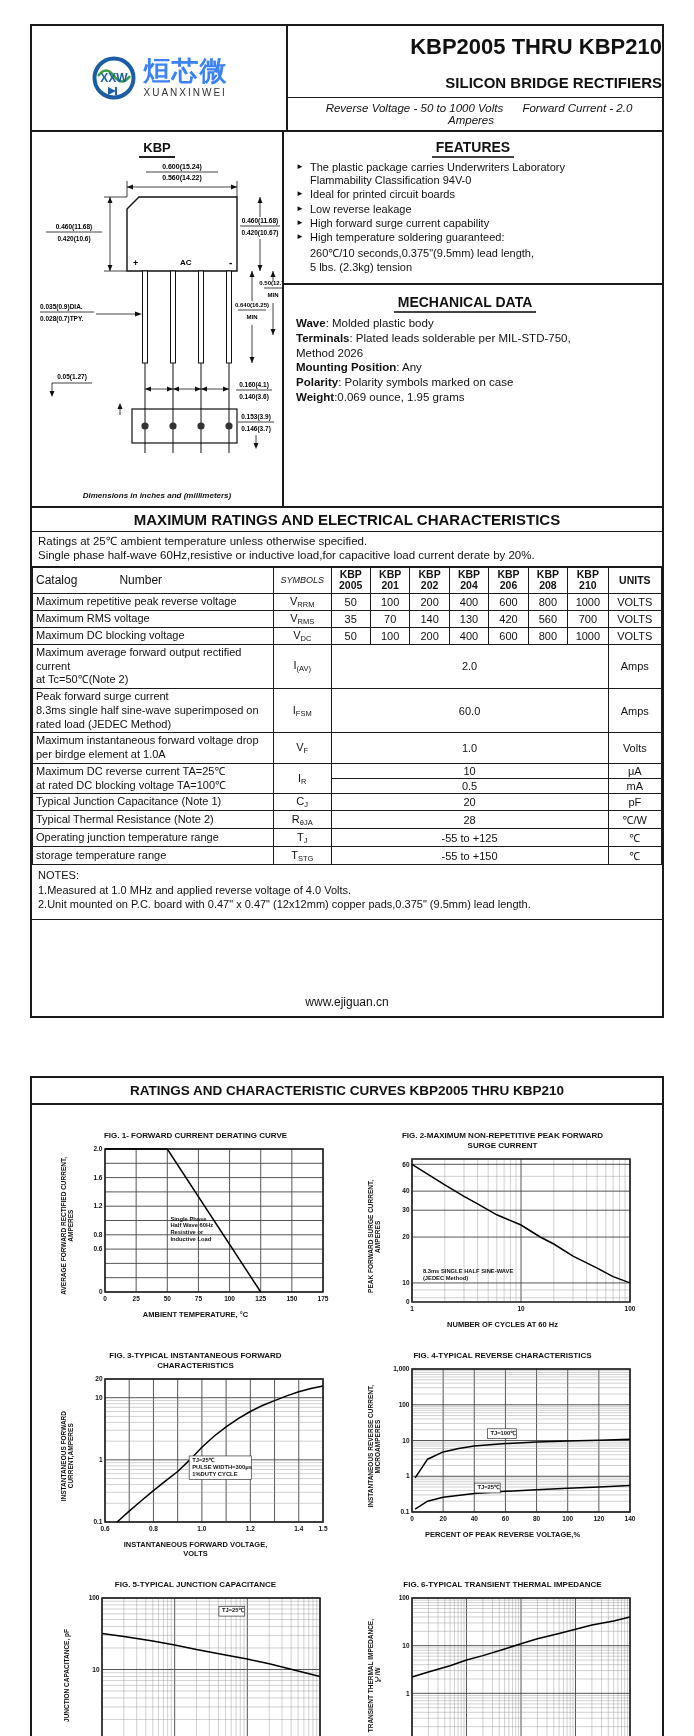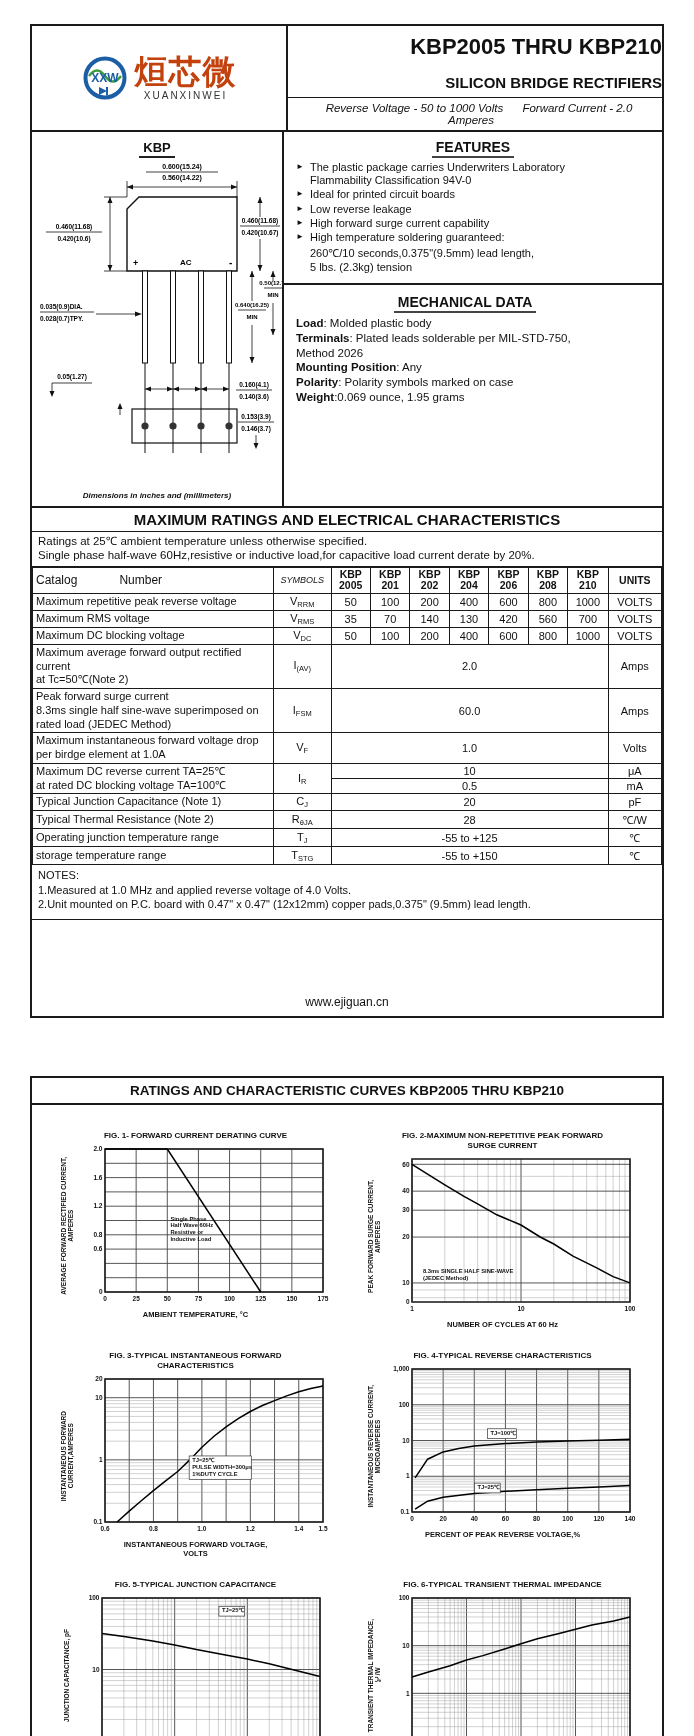--- a/index.html
+++ b/index.html
@@ -1,21 +1,21 @@
 <!DOCTYPE html>
 <html><head>
 <meta charset="utf-8">
 <style>
   html,body{margin:0;padding:0;background:#fff;}
   body{width:694px;font-family:"Liberation Sans",sans-serif;color:#111;}
   .pagebox{border:2px solid #1a1a1a;margin:24px 30px 0 30px;background:#fff;}
   
   .hdr{display:flex;border-bottom:2px solid #1a1a1a;}
-  .logo-cell{width:250px;border-right:2px solid #1a1a1a;display:flex;align-items:center;justify-content:center;gap:7px;padding:27px 2px;text-align:center;}
-  .logo-cn{font-size:33px;font-weight:bold;color:#c2410c;letter-spacing:1px;line-height:1;}
+  .logo-cell{width:250px;border-right:2px solid #1a1a1a;display:flex;align-items:center;justify-content:center;gap:7px;padding:27px 2px;}
+  .logo-cn{font-size:27px;font-weight:bold;color:#3b82f6;letter-spacing:1px;line-height:1;}
   .logo-latin{font-size:10px;letter-spacing:2px;color:#333;margin-top:2px;}
   .title-cell{flex:1;display:flex;flex-direction:column;align-items:flex-end;}
   .t1{font-size:22px;font-weight:bold;text-align:center;padding:8px 0 4px 0;}
   .t1-rule{border-bottom:2px solid #555;margin:0 14px;}
   .t2{font-size:15px;font-weight:bold;text-align:center;padding:8px 0 6px 0;}
   .tagline{font-style:italic;font-size:11.5px;text-align:center;border-top:1px solid #1a1a1a;padding:4px 2px;}
   .tagline span{margin:0 8px;}
   
   .content{display:flex;}
   .pkg-col{width:250px;border-right:2px solid #1a1a1a;padding:4px 0 6px 0;}
@@ -221,21 +221,21 @@
               <span class="feat-bullet">►</span>
               <span class="feat-text">High temperature soldering guaranteed:</span>
             </div>
           </div>
         <div class="feat-extra">260℃/10 seconds,0.375"(9.5mm) lead length,
 5 lbs. (2.3kg) tension</div>
       </div>
       <div class="mech">
         <div class="box-head"><span>MECHANICAL DATA</span></div>
         <div class="mech-lines">
-            <div><b>Load</b><span>: Molded plastic body</span></div>
+            <div><b>Wave</b><span>: Molded plastic body</span></div>
             <div><b>Terminals</b><span>: Plated leads solderable per MIL-STD-750,</span></div>
             <div><b></b><span> Method 2026</span></div>
             <div><b>Mounting Position</b><span>: Any</span></div>
             <div><b>Polarity</b><span>: Polarity symbols marked on case</span></div>
             <div><b>Weight</b><span>:0.069 ounce, 1.95 grams</span></div>
           </div>
       </div>
     </div>
   </div>
 

